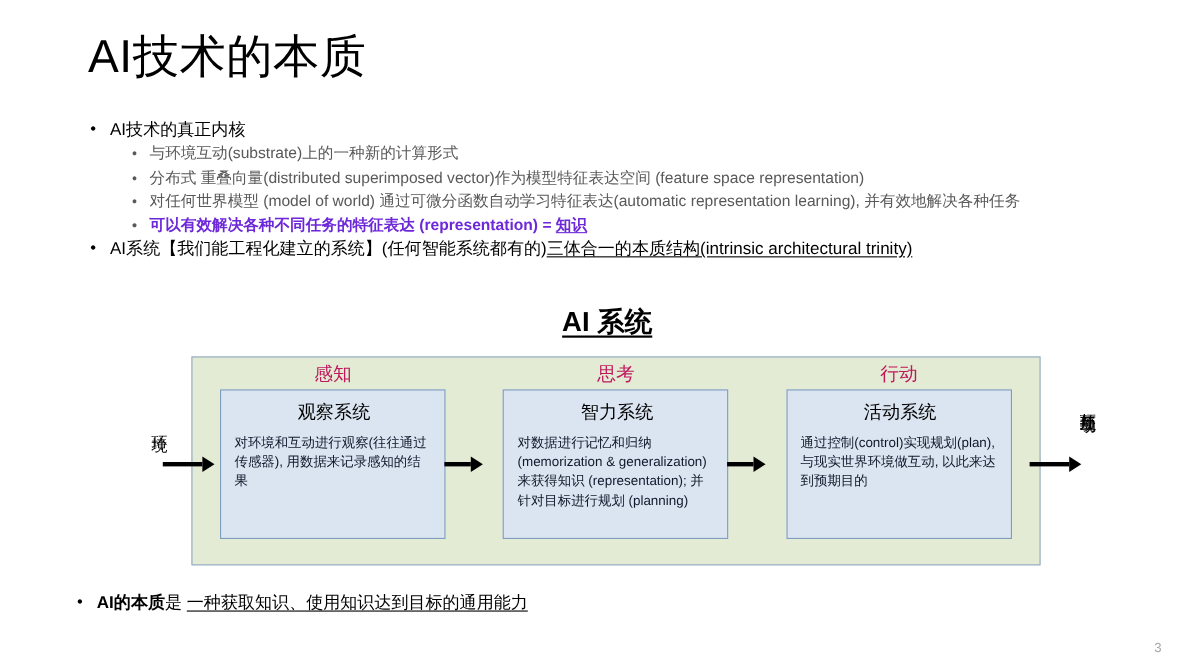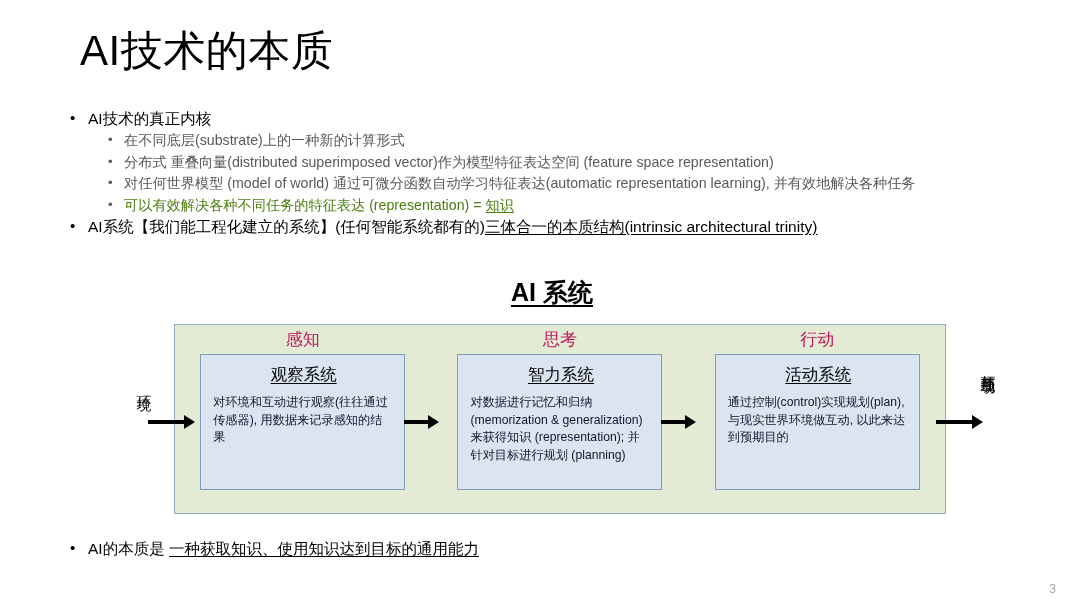--- a/index.html
+++ b/index.html
@@ -32,21 +32,21 @@
     line-height: 1.18;
     font-weight: 400;
     color: #000000;
     letter-spacing: 0.5px;
     white-space: nowrap;
   }
 
   
   .bullets {
     position: absolute;
-    left: 44px;
+    left: 56px;
     top: 108px;
     width: 1000px;
   }
   .b1 {
     position: relative;
     padding-left: 20px;
     font-size: 15.5px;
     line-height: 22px;
     color: #000000;
     white-space: nowrap;
@@ -70,25 +70,25 @@
   }
   .b2::before {
     content: "•";
     position: absolute;
     left: 2px;
     top: -1px;
     font-size: 13px;
     color: #595959;
   }
   .b2.strong {
-    color: #4d7c0f;
-    font-weight: 400;
+    color: #6d28d9;
+    font-weight: 700;
   }
   .u { text-decoration: underline; text-underline-offset: 2px; }
-  .bold { font-weight: 400; }
+  .bold { font-weight: 700; }
 
   
   .diagram-title {
     position: absolute;
     left: 0;
     right: 0;
     top: 276px;
     text-align: center;
     font-size: 25px;
     font-weight: 700;
@@ -156,21 +156,20 @@
     box-sizing: border-box;
     padding: 7px 10px 0 12px;
   }
   .stage-name {
     text-align: center;
     font-size: 16.5px;
     color: #000000;
     margin: 2px 0 8px 0;
   }
   .stage-name span {
-    text-decoration: underline;
     text-underline-offset: 3px;
   }
   .stage-body {
     font-size: 12.2px;
     line-height: 17.5px;
     color: #0f172a;
   }
 
   
   .arrow {
@@ -242,21 +241,21 @@
 <body>
 
 <div class="slide">
 
   <div class="slide-title">AI技术的本质</div>
 
   <div class="bullets">
 
     <div class="b1">AI技术的真正内核</div>
 
-    <div class="b2">在不同底层(substrate)上的一种新的计算形式</div>
+    <div class="b2">与环境互动(substrate)上的一种新的计算形式</div>
     <div class="b2">分布式 重叠向量(distributed superimposed vector)作为模型特征表达空间 (feature space representation)</div>
     <div class="b2">对任何世界模型 (model of world) 通过可微分函数自动学习特征表达(automatic representation learning), 并有效地解决各种任务</div>
 
     <div class="b2 strong"><span>可以有效解决各种不同任务的特征表达 (representation) = </span><span class="u">知识</span></div>
 
     <div class="b1"><span>AI系统【我们能工程化建立的系统】(任何智能系统都有的)</span><span class="u">三体合一的本质结构(intrinsic architectural trinity)</span></div>
 
   </div>
 
   <div class="diagram-title"><span>AI 系统</span></div>

